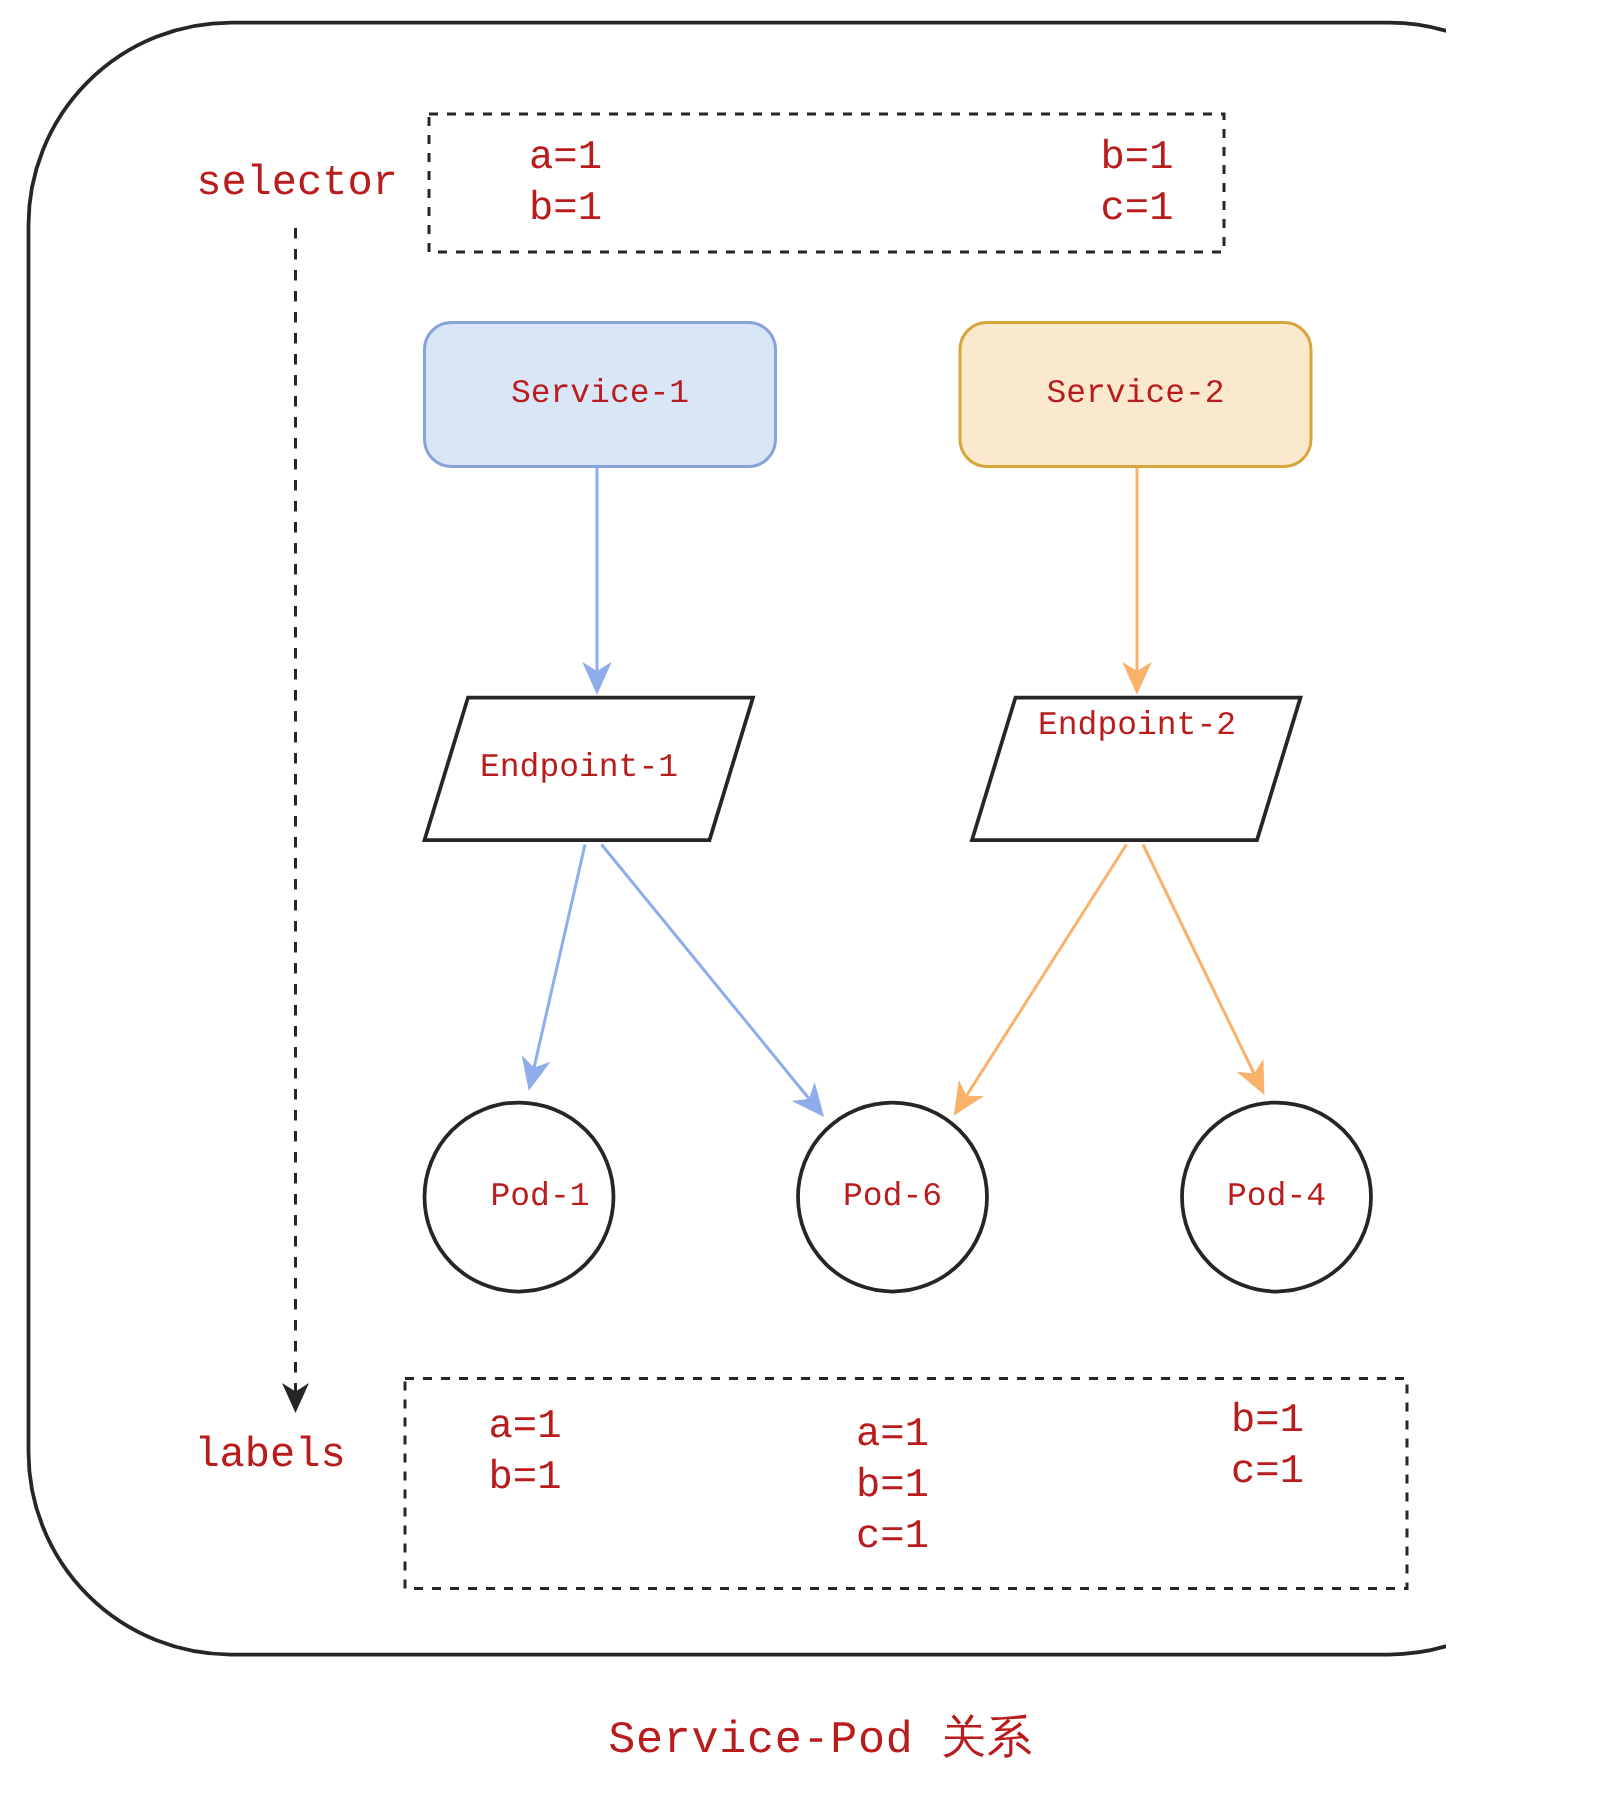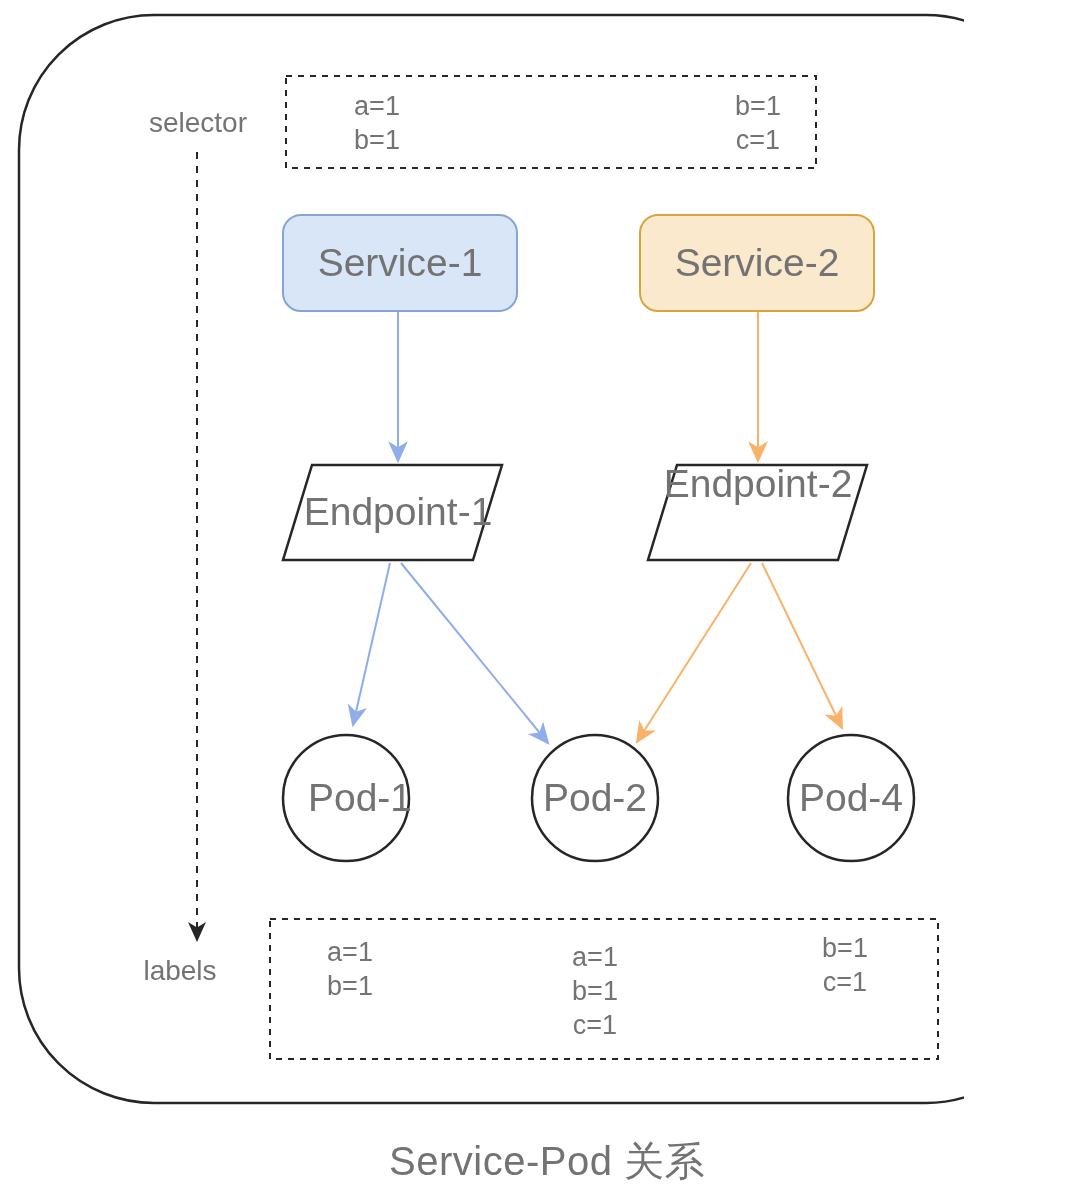--- a/index.html
+++ b/index.html
@@ -1,28 +1,28 @@
 <!DOCTYPE html>
 <html><head>
 <meta charset="utf-8">
 <style>
   html,body { margin:0; padding:0; background:#ffffff; }
   .canvas {
     position:relative; width:964px; height:1200px; background:#ffffff;
-    font-family:Liberation Sans, sans-serif; color:#737373; overflow:hidden;
+    font-family:Liberation Mono, monospace; color:#b91c1c; overflow:hidden;
   }
   svg.layer { position:absolute; left:0; top:0; }
   .lbl {
     position:absolute; transform:translate(-50%,-50%);
     white-space:nowrap; font-size:27px; line-height:34px; text-align:center;
   }
   .lbl .line { display:block; }
-  .node-lbl { font-size:39px; }
+  .node-lbl { font-size:22px; }
   .anno-lbl { font-size:28px; }
-  .caption-lbl { font-size:40px; letter-spacing:0.5px; }
+  .caption-lbl { font-size:30px; letter-spacing:0.5px; }
 </style>
 </head>
 <body>
 
 <div class="canvas">
 
   <svg class="layer" width="1080" height="1200" viewBox="0 0 1080 1200">
     <defs>
       <marker id="arrow-blue" viewBox="0 0 10 10" refX="9" refY="5" markerWidth="11" markerHeight="11" orient="auto">
         <path d="M0,0.5 L10,5 L0,9.5 L2.8,5 z" fill="#8fadea"></path>
@@ -77,25 +77,25 @@
     <span class="line">b=1</span>
   </div>
   <div class="lbl" style="left:758px; top:123px;">
     <span class="line">b=1</span>
     <span class="line">c=1</span>
   </div>
 
   <div class="lbl node-lbl" style="left:400px; top:263px;">Service-1</div>
   <div class="lbl node-lbl" style="left:757px; top:263px;text-align:right;">Service-2</div>
 
-  <div class="lbl node-lbl" style="left:398px; top:512px;">Endpoint-1</div>
+  <div class="lbl node-lbl" style="left:386px; top:512px;">Endpoint-1</div>
   <div class="lbl node-lbl" style="left:758px; top:484px;">Endpoint-2</div>
 
   <div class="lbl node-lbl" style="left:360px; top:798px;">Pod-1</div>
-  <div class="lbl node-lbl" style="left:595px; top:798px;">Pod-2</div>
+  <div class="lbl node-lbl" style="left:595px; top:798px;">Pod-6</div>
   <div class="lbl node-lbl" style="left:851px; top:798px;">Pod-4</div>
 
   <div class="lbl" style="left:350px; top:969px;">
     <span class="line">a=1</span>
     <span class="line">b=1</span>
   </div>
   <div class="lbl" style="left:595px; top:991px;">
     <span class="line">a=1</span>
     <span class="line">b=1</span>
     <span class="line">c=1</span>

